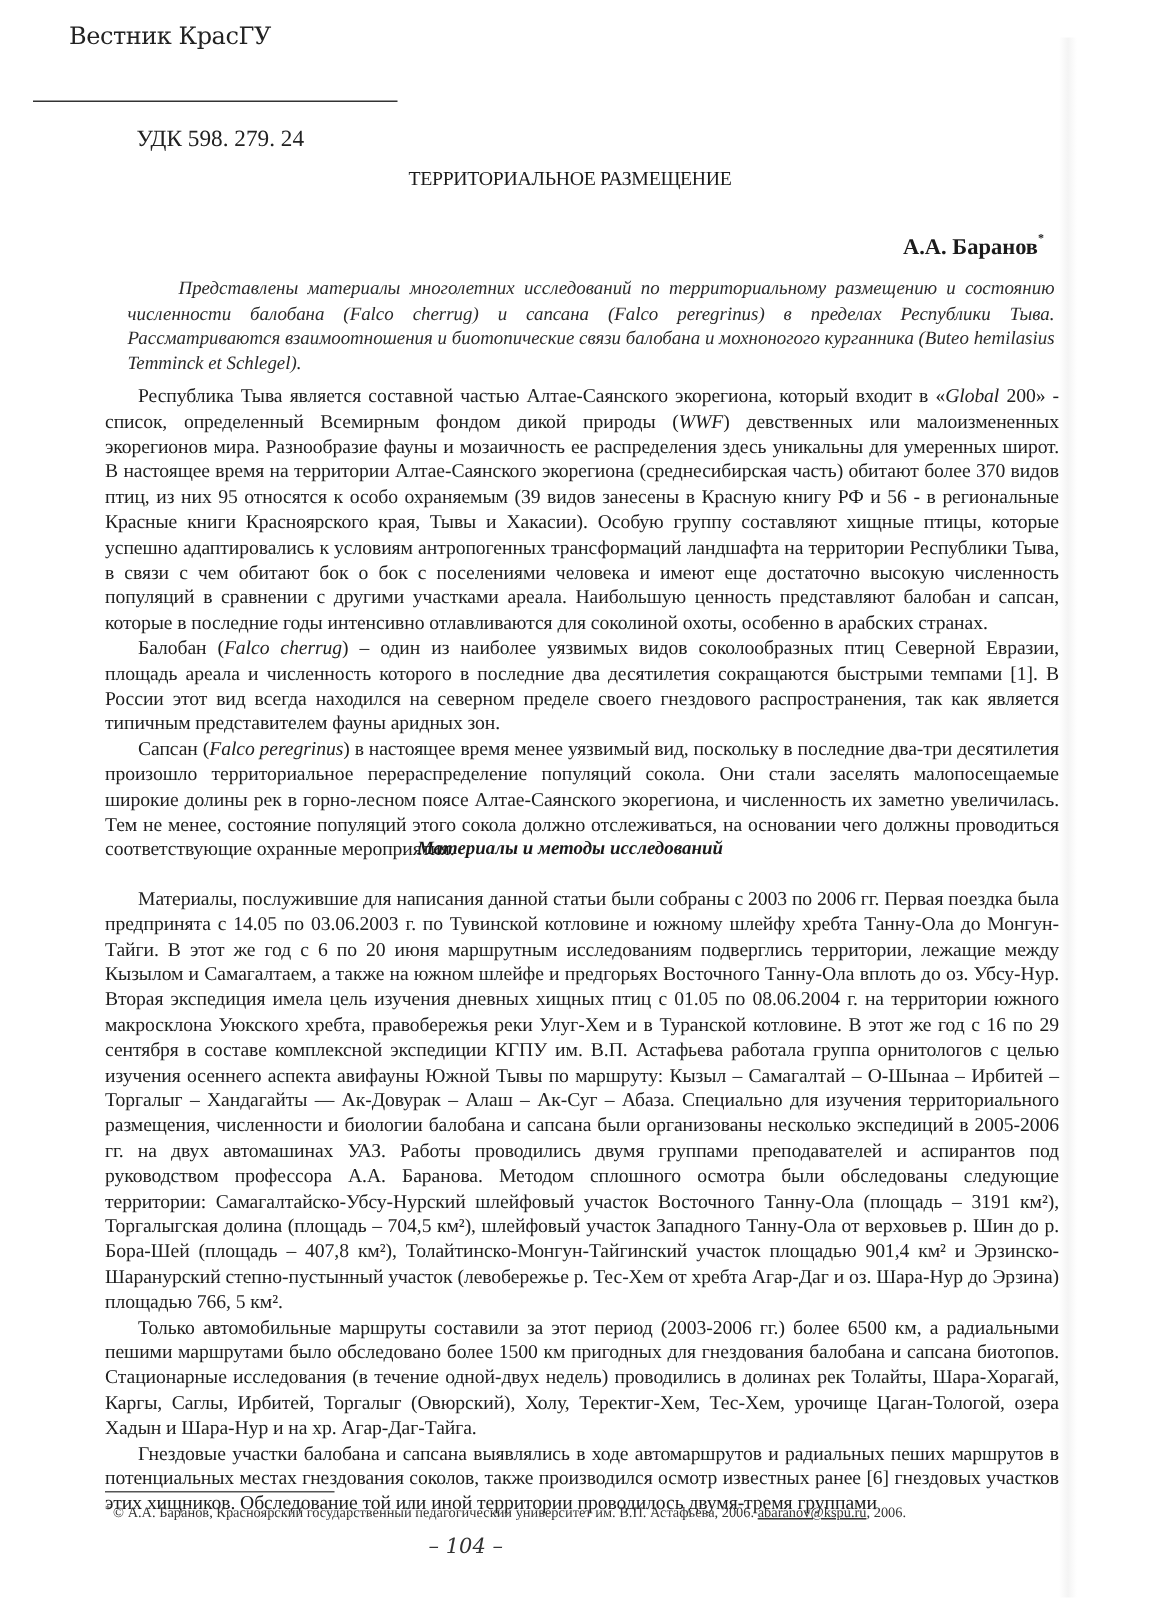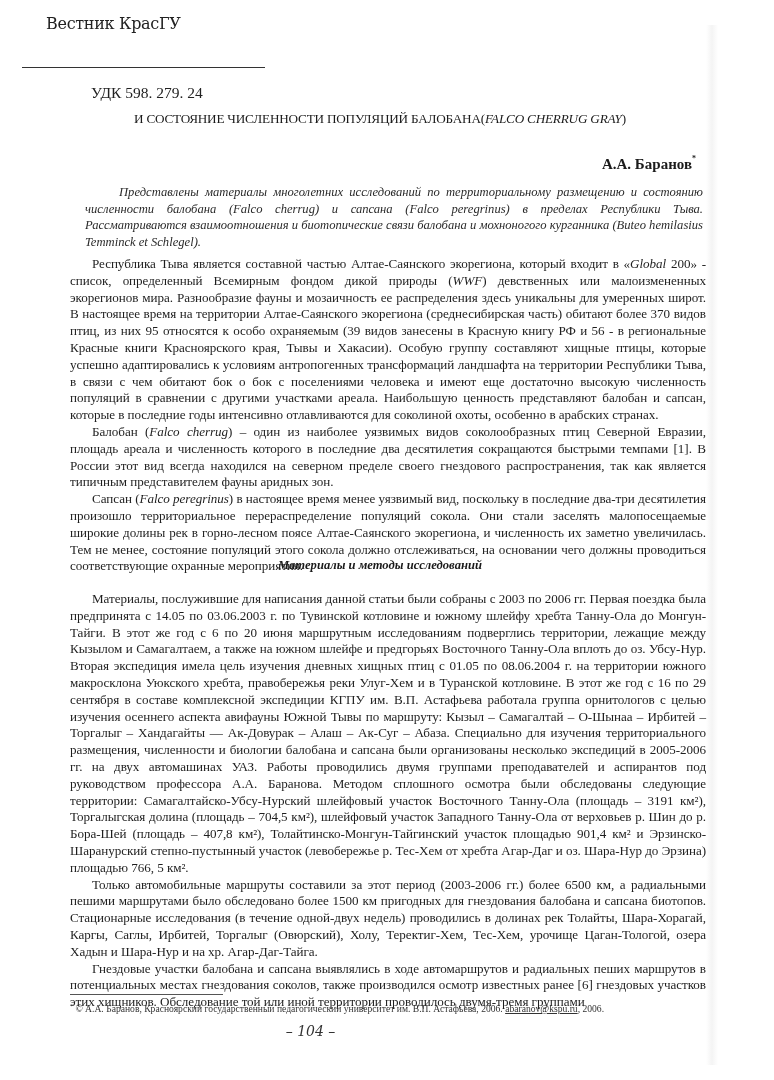--- a/index.html
+++ b/index.html
@@ -72,21 +72,21 @@
 </head>
 <body>
 
 <div class="edge-shade"></div>
 
 <div class="journal">Вестник КрасГУ</div>
 <div class="header-rule"></div>
 <div class="udk">УДК 598. 279. 24</div>
 
 <div class="title">
-  <div><span>И СОСТОЯНИЕ ЧИСЛЕННОСТИ ПОПУЛЯЦИЙ БАЛОБАНА(</span><i>FALCO CHERRUG GRAY</i><span>)</span></div>
+  <div>ТЕРРИТОРИАЛЬНОЕ РАЗМЕЩЕНИЕ</div>
 </div>
 
 <div class="author"><span>А.А. Баранов</span><sup>*</sup></div>
 
 <div class="abstract">Представлены материалы многолетних исследований по территориальному размещению и состоянию численности балобана (Falco cherrug) и сапсана (Falco peregrinus) в пределах Республики Тыва. Рассматриваются взаимоотношения и биотопические связи балобана и мохноногого курганника (Buteo hemilasius Temminck et Schlegel).</div>
 
 <div class="body-text p1">
   <p><span>Республика Тыва является составной частью Алтае-Саянского экорегиона, который входит в «</span><i>Global</i><span> 200» - список, определенный Всемирным фондом дикой природы (</span><i>WWF</i><span>) девственных или малоизмененных экорегионов мира. Разнообразие фауны и мозаичность ее распределения здесь уникальны для умеренных широт. В настоящее время на территории Алтае-Саянского экорегиона (среднесибирская часть) обитают более 370 видов птиц, из них 95 относятся к особо охраняемым (39 видов занесены в Красную книгу РФ и 56 - в региональные Красные книги Красноярского края, Тывы и Хакасии). Особую группу составляют хищные птицы, которые успешно адаптировались к условиям антропогенных трансформаций ландшафта на территории Республики Тыва, в связи с чем обитают бок о бок с поселениями человека и имеют еще достаточно высокую численность популяций в сравнении с другими участками ареала. Наибольшую ценность представляют балобан и сапсан, которые в последние годы интенсивно отлавливаются для соколиной охоты, особенно в арабских странах.</span></p>
   <p><span>Балобан (</span><i>Falco cherrug</i><span>) – один из наиболее уязвимых видов соколообразных птиц Северной Евразии, площадь ареала и численность которого в последние два десятилетия сокращаются быстрыми темпами [1]. В России этот вид всегда находился на северном пределе своего гнездового распространения, так как является типичным представителем фауны аридных зон.</span></p>
   <p><span>Сапсан (</span><i>Falco peregrinus</i><span>) в настоящее время менее уязвимый вид, поскольку в последние два-три десятилетия произошло территориальное перераспределение популяций сокола. Они стали заселять малопосещаемые широкие долины рек в горно-лесном поясе Алтае-Саянского экорегиона, и численность их заметно увеличилась. Тем не менее, состояние популяций этого сокола должно отслеживаться, на основании чего должны проводиться соответствующие охранные мероприятия.</span></p>

